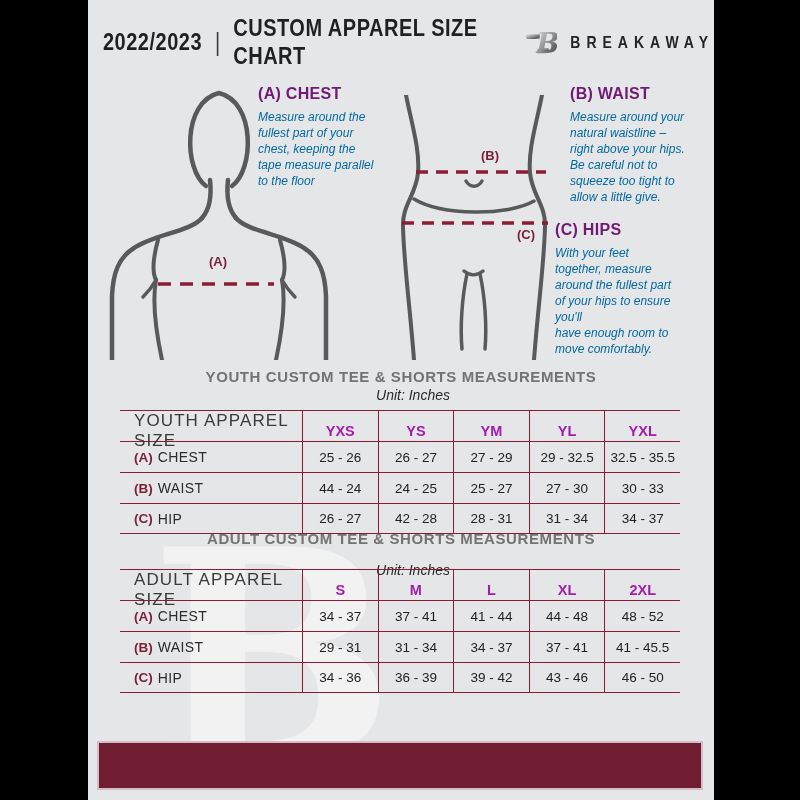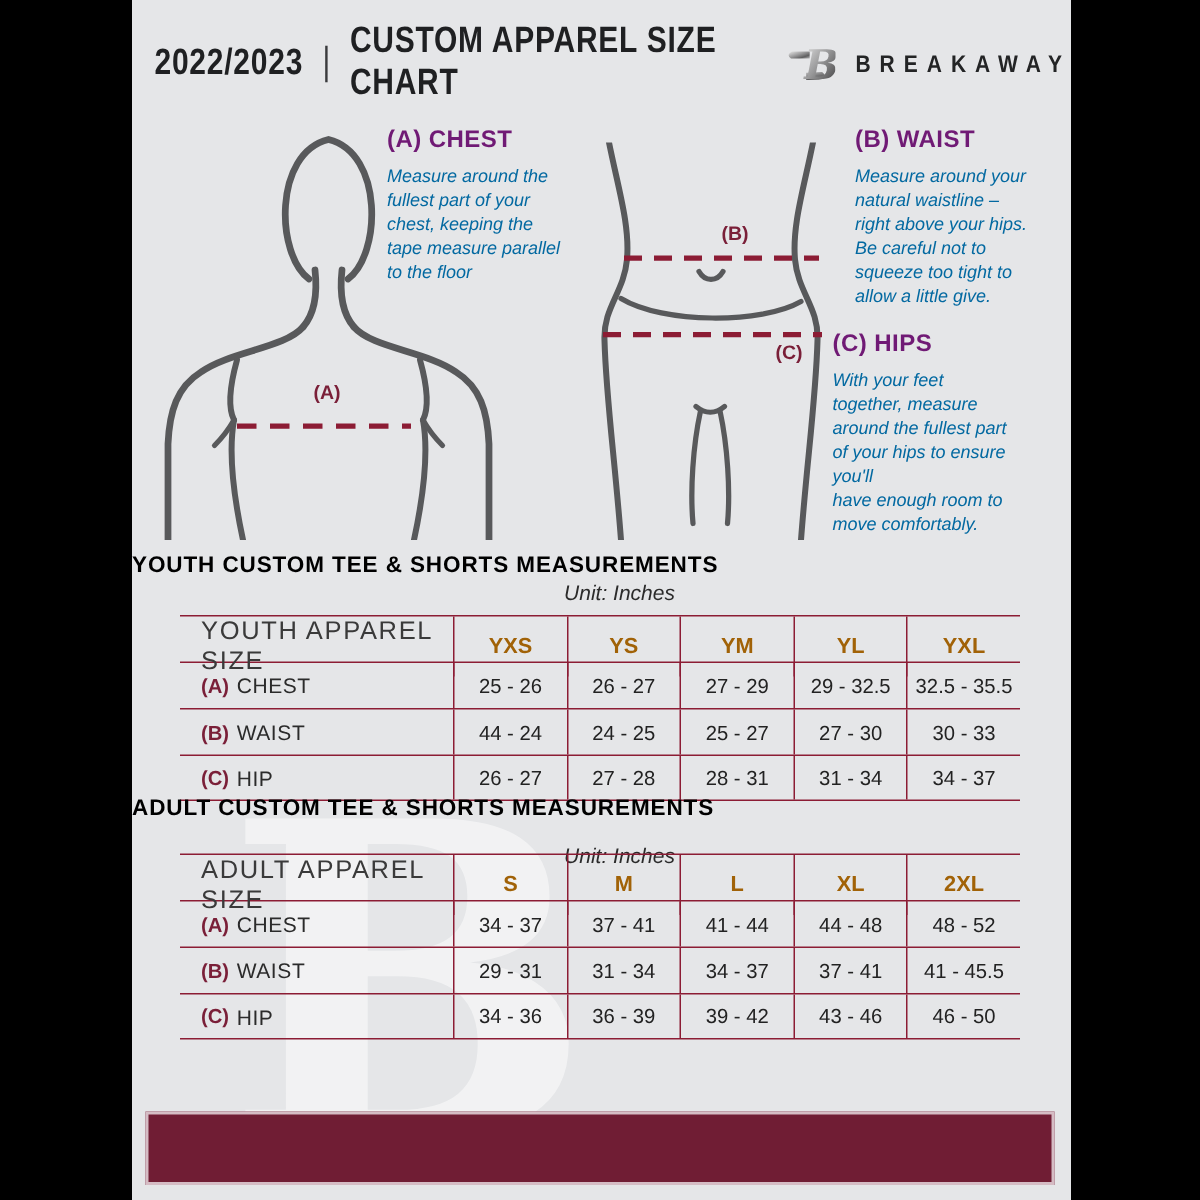--- a/index.html
+++ b/index.html
@@ -39,36 +39,36 @@
   .guide-block { position:absolute; z-index:1; width:158px; }
   .guide-chest { left:170px; top:85px; width:160px; }
   .guide-waist { left:456px; top:85px;margin-left:26px; }
   .guide-hips  { left:467px; top:221px; }
   .guide-heading { font-weight:bold; font-size:16px; color:#701a75; letter-spacing:.3px;
                    margin-bottom:7px; }
   .guide-text { font-style:italic; font-size:12px; line-height:1.33; color:#0369a1;
                 white-space:pre-line; }
 
   
-  .section-title { position:absolute; left:0; right:0; text-align:left; z-index:1;
-                   font-weight:bold; font-size:15px; letter-spacing:.6px; color:#000000; }
+  .section-title { position:absolute; left:0; right:0; text-align:center; z-index:1;
+                   font-weight:bold; font-size:15px; letter-spacing:.6px; color:#737373; }
   .section-unit  { position:absolute; left:0; right:0; text-align:center; z-index:1;
                    font-style:italic; font-size:14px; color:#2b2b2b;padding-left:24px; }
   .yt-title { top:368px; } .yt-unit { top:387px; }
   .at-title { top:530px; } .at-unit { top:562px; }
 
   .sizetable { position:absolute; left:32px; width:560px; z-index:1; }
   .yt-table { top:410px; } .at-table { top:569px; }
   .trow { display:grid; grid-template-columns:182px repeat(5, 1fr); height:31px;
           border-top:1.5px solid #8c1c34; }
   .trow:last-child { border-bottom:1.5px solid #8c1c34; }
   .cell { display:flex; align-items:center; justify-content:center;
           font-size:13.5px; color:#222; border-left:1.5px solid #8c1c34; }
   .cell-first { justify-content:flex-start; padding-left:14px; border-left:none; }
-  .thead .cell { font-weight:bold; font-size:14.5px; color:#a16207; }
+  .thead .cell { font-weight:bold; font-size:14.5px; color:#a21caf; }
   .thead .cell-first { font-weight:normal; font-size:17px; letter-spacing:1.1px;
                        color:#3a3a3a; }
   .rmarker { font-weight:bold; color:#7a1f38; margin-right:5px; font-size:13.5px; }
   .rlabel { font-size:14px; color:#2b2b2b; letter-spacing:.4px; }
 
   
   .footer-bar { position:absolute; left:9px; top:741px; width:606px; height:49px;
                 background:#701d34; border:2px solid #d5bcc4; z-index:1; }
 
   svg .gray { stroke:#58595b; fill:none; stroke-linecap:round; }
@@ -194,21 +194,21 @@
         <div class="cell">25 - 27</div>
         <div class="cell">27 - 30</div>
         <div class="cell">30 - 33</div>
       </div>
       <div class="trow">
         <div class="cell cell-first">
           <span class="rmarker">(C)</span>
           <span class="rlabel">HIP</span>
         </div>
         <div class="cell">26 - 27</div>
-        <div class="cell">27 - 28</div>
+        <div class="cell">42 - 28</div>
         <div class="cell">28 - 31</div>
         <div class="cell">31 - 34</div>
         <div class="cell">34 - 37</div>
       </div>
     </div>
 
     <div class="section-title at-title">ADULT CUSTOM TEE &amp; SHORTS MEASUREMENTS</div>
     <div class="section-unit at-unit">Unit: Inches</div>
     <div class="sizetable at-table">
       <div class="trow thead">

